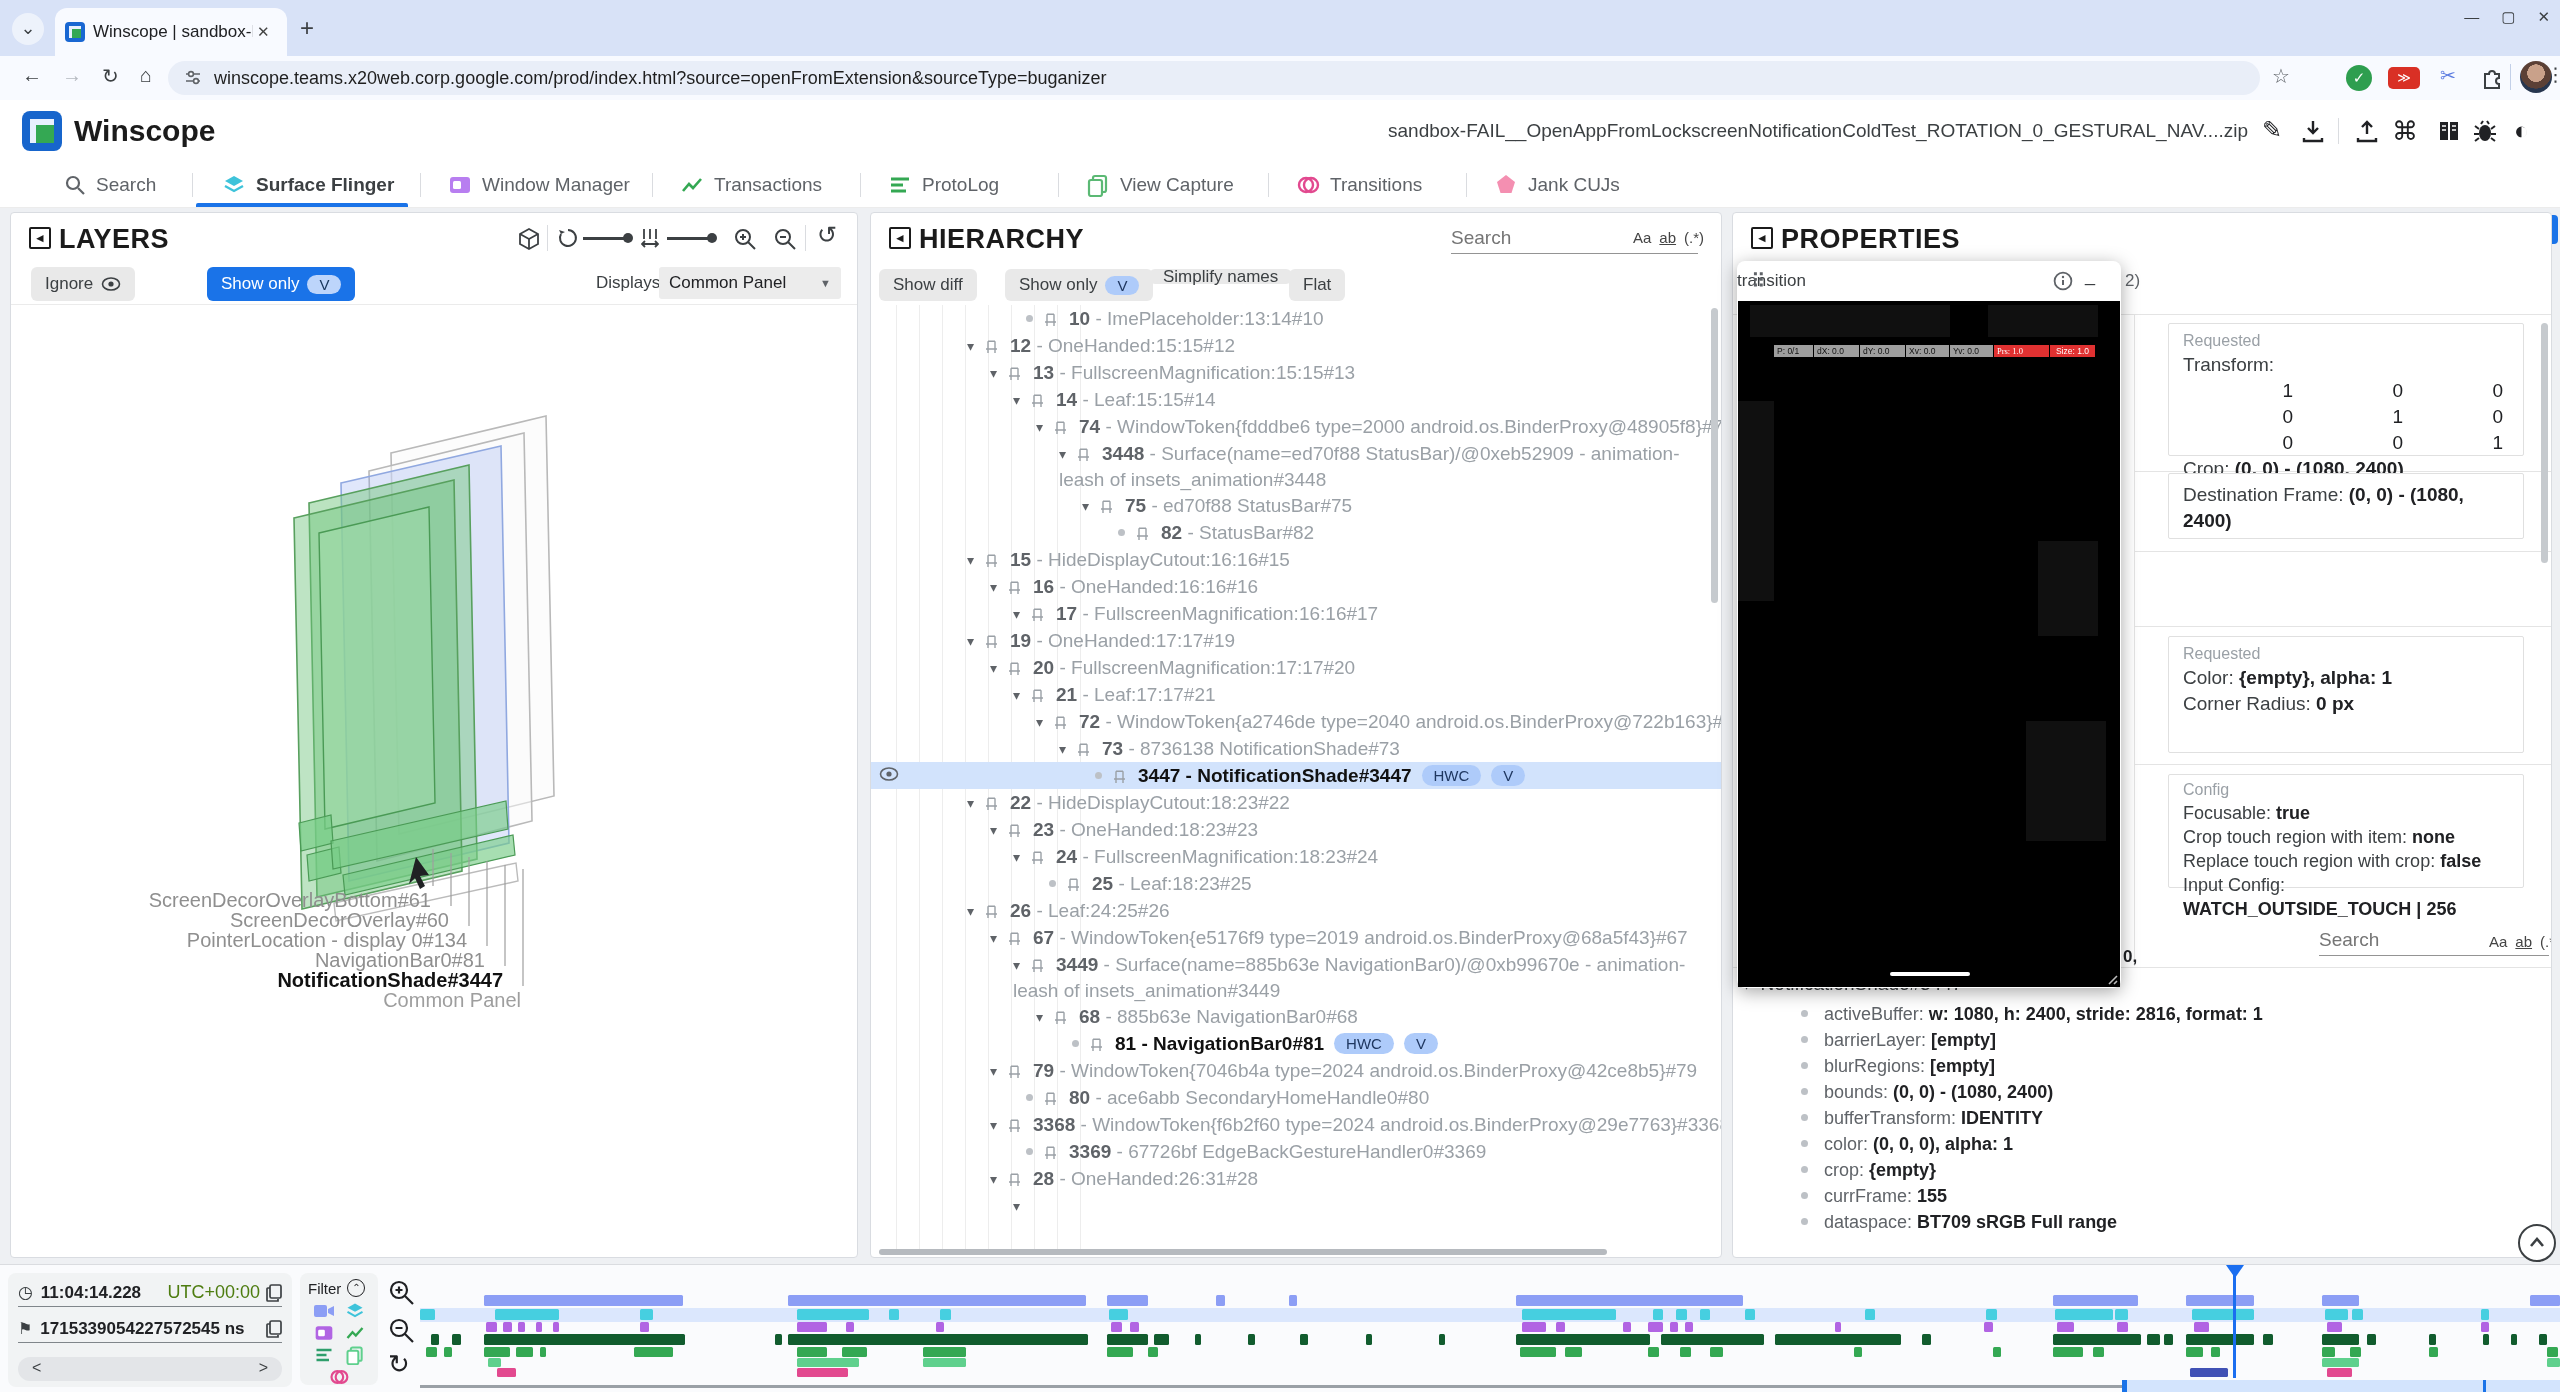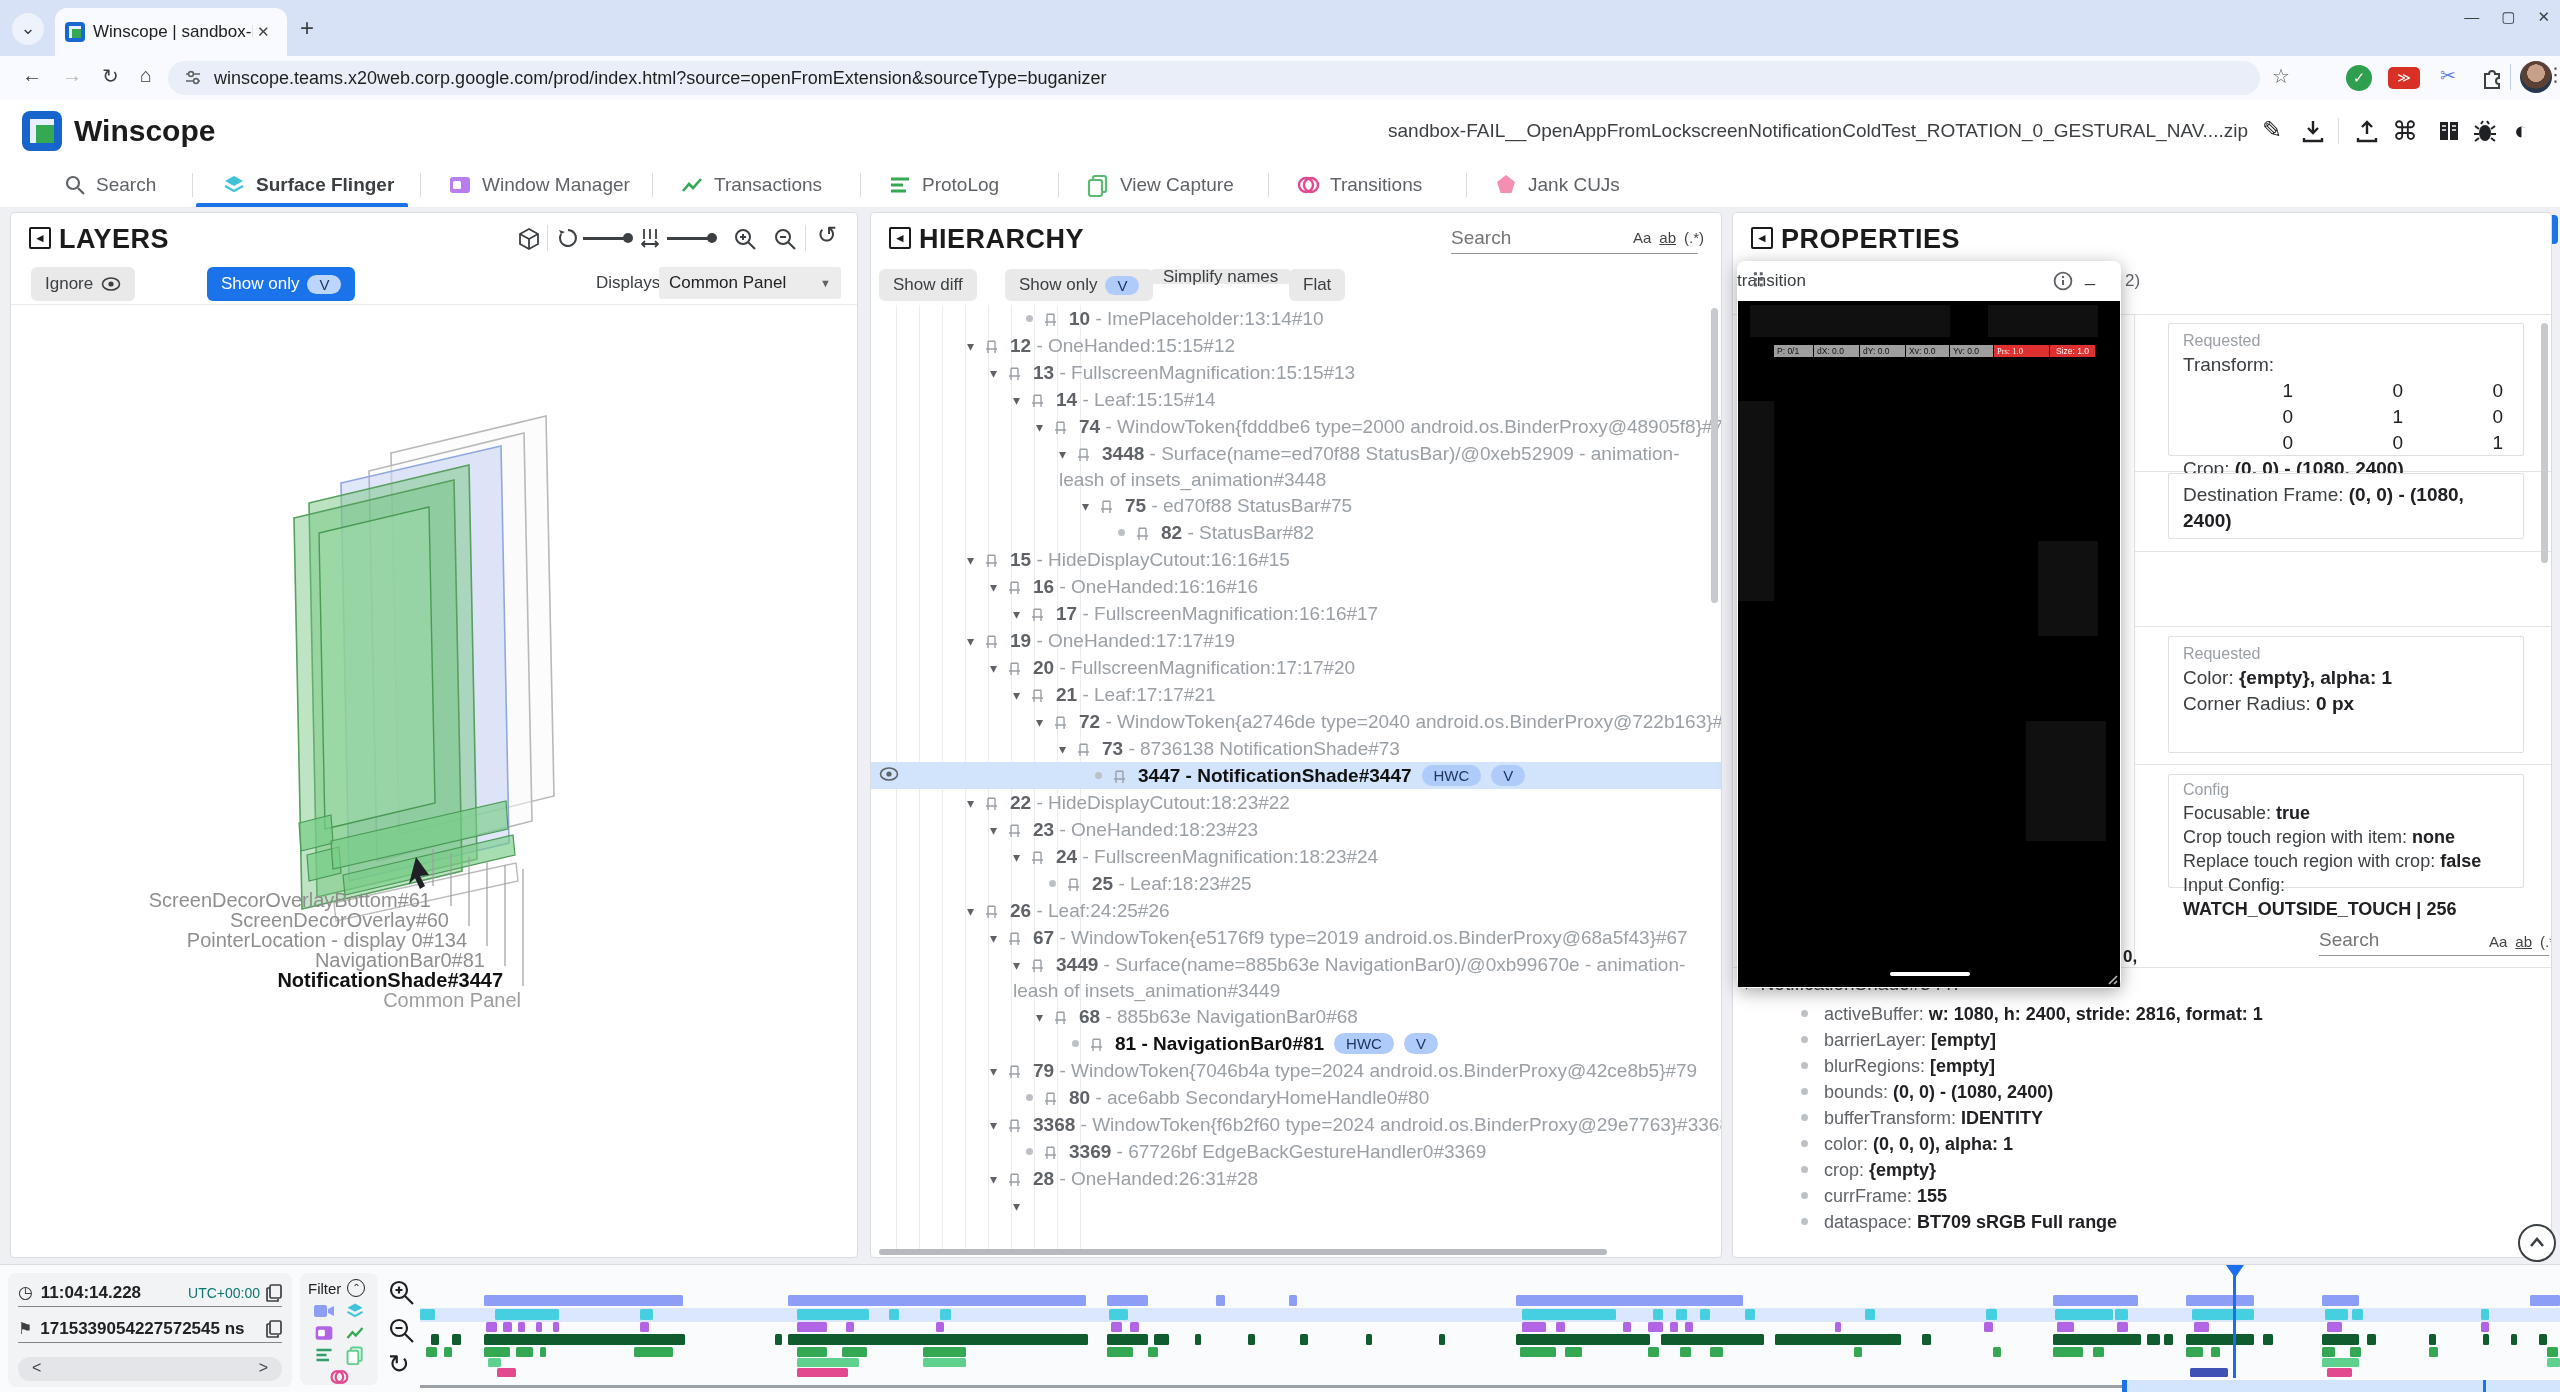--- a/index.html
+++ b/index.html
@@ -120,21 +120,21 @@
   .pseg { font-size:8.5px; line-height:12px; padding:0 3px; color:#111; background:#9e9e9e; border-right:1px solid #000; white-space:nowrap; }
   .pseg.red { background:#e03131; color:#fff; }
   #home-bar { position:absolute; left:152px; top:671px; width:80px; height:4px; border-radius:2px; background:#fff; }
 
   
   #timeline { position:absolute; left:0; top:1264px; width:2560px; height:128px; background:#fafbfd; border-top:1px solid #dadce0; }
   .tcard { position:absolute; background:#f1f3f4; border-radius:8px; }
   #ts-card { left:8px; top:8px; width:284px; height:114px; }
   .tsrow { position:absolute; left:10px; width:264px; height:28px; border-bottom:1px solid #80868b; display:flex; align-items:center; }
   .tsrow .tstext { font-size:17px; font-weight:bold; color:#202124; margin-left:8px; }
-  .tz { margin-left:auto; font-size:14px; color:#0f766e; }
+  .tz { margin-left:auto; font-size:18px; color:#4d7c0f; }
   #nav-pill { position:absolute; left:10px; top:84px; width:264px; height:24px; background:#e3e5e8; border-radius:13px;
               font-size:16px; color:#3c4043; }
   #filter-card { left:300px; top:8px; width:78px; height:112px; padding:6px 8px; }
   #filter-head { display:flex; align-items:center; gap:6px; font-size:15px; color:#202124; }
   .cir { width:18px; height:18px; border-radius:50%; border:1.6px solid #202124; font-size:10px; text-align:center; line-height:15px; }
   #filter-grid { margin-top:4px; display:grid; grid-template-columns:1fr 1fr; justify-items:center; row-gap:2px; }
   .zoomic { position:absolute; left:388px; color:#202124; }
   #bars { position:absolute; left:420px; top:0; width:2140px; height:128px; }
   .band { position:absolute; left:0; width:100%; background:#dbe7fd; }
   .seg { position:absolute; border-radius:1.5px; }

